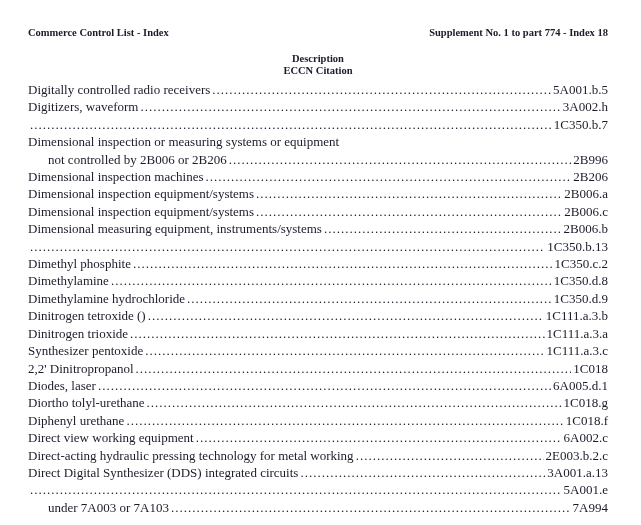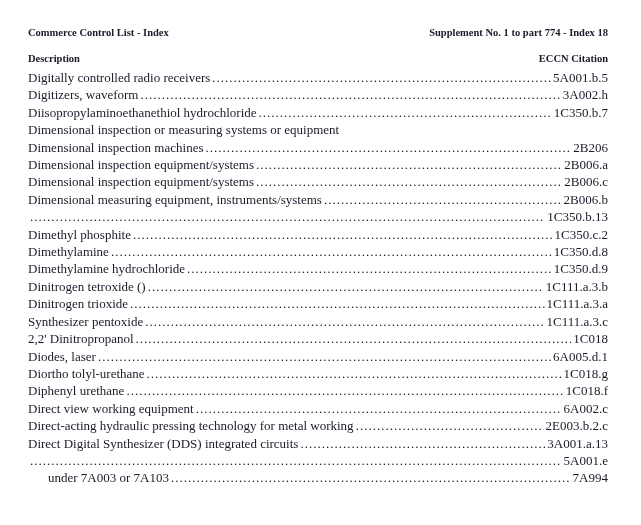--- a/index.html
+++ b/index.html
@@ -23,25 +23,26 @@
     display: flex;
     justify-content: space-between;
     align-items: baseline;
     font-weight: bold;
     font-size: 10.5px;
     line-height: 12px;
   }
   .col-header {
     display: flex;
     justify-content: space-between;
-    align-items: flex-start;
+    align-items: center;
     font-weight: bold;
     font-size: 10.5px;
     line-height: 12px;
     margin-top: 14px;
+    flex-direction: column;
   }
   .index-list {
     margin-top: 4px;
     font-size: 13px;
     line-height: 17.4px;
   }
   .row {
     display: flex;
     align-items: flex-start;
   }
@@ -86,26 +87,30 @@
         <span class="desc">Digitally controlled radio receivers</span>
         <span class="leader"></span>
         <span class="cite">5A001.b.5</span>
       </div>
       <div class="row">
         <span class="desc">Digitizers, waveform</span>
         <span class="leader"></span>
         <span class="cite">3A002.h</span>
       </div>
       <div class="row">
-        <span class="desc">Diisopropylaminoethanethiol hydrochloride</span>
         <span class="leader"></span>
         <span class="cite">1C350.b.7</span>
       </div>
       <div class="row">
         <span class="desc">Dimensional inspection or measuring systems or equipment</span>
+      </div>
+      <div class="row indent">
+        <span class="desc">not controlled by 2B006 or 2B206</span>
+        <span class="leader"></span>
+        <span class="cite">2B996</span>
       </div>
       <div class="row">
         <span class="desc">Dimensional inspection machines</span>
         <span class="leader"></span>
         <span class="cite">2B206</span>
       </div>
       <div class="row">
         <span class="desc">Dimensional inspection equipment/systems</span>
         <span class="leader"></span>
         <span class="cite">2B006.a</span>

